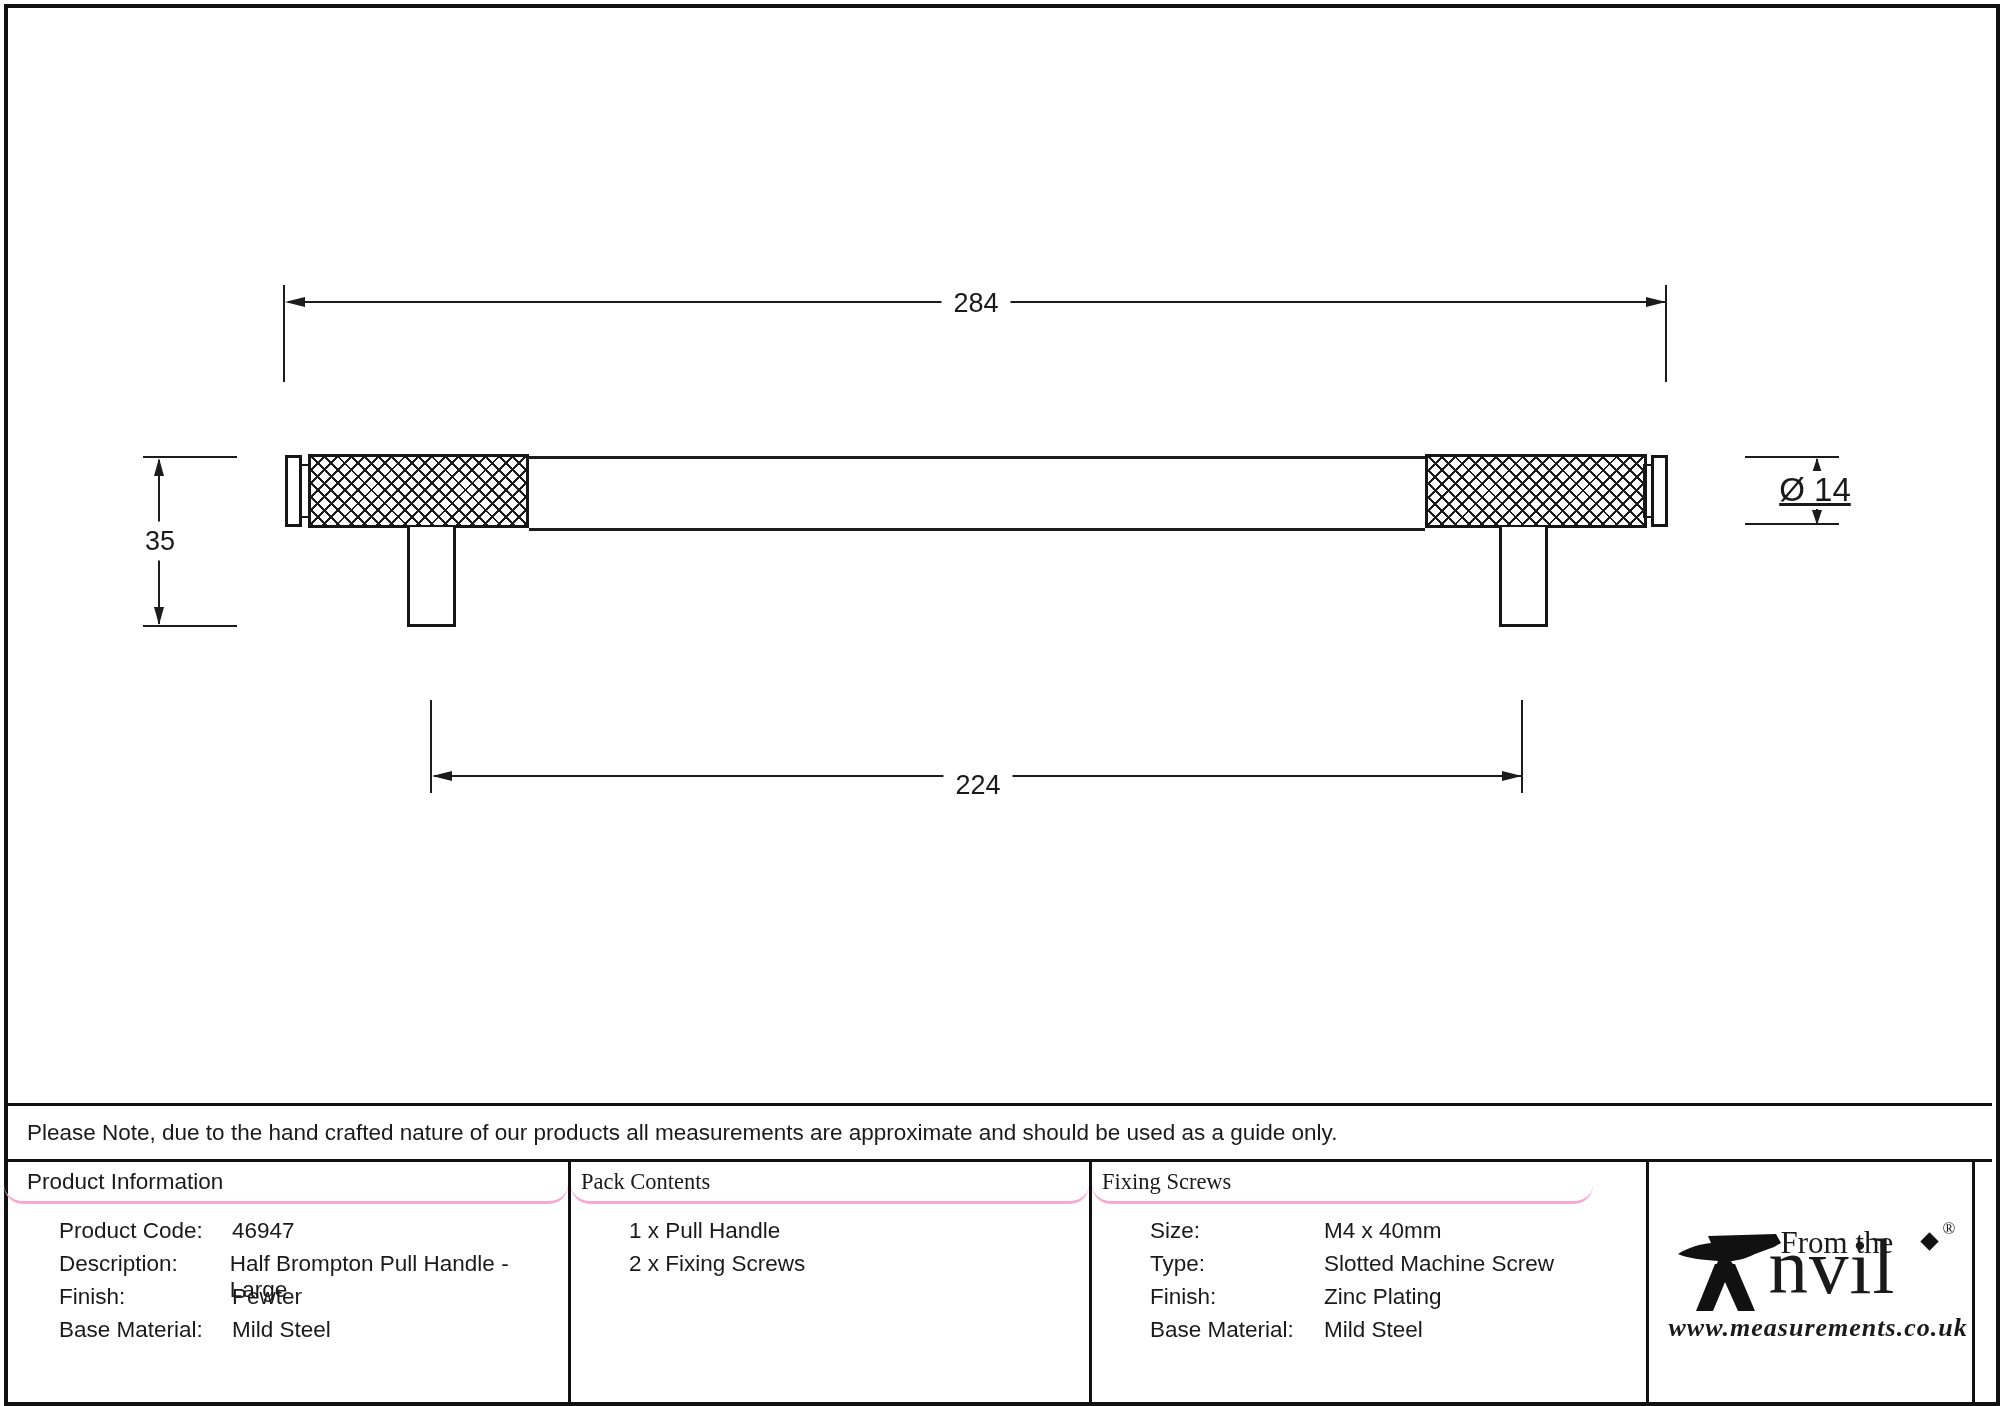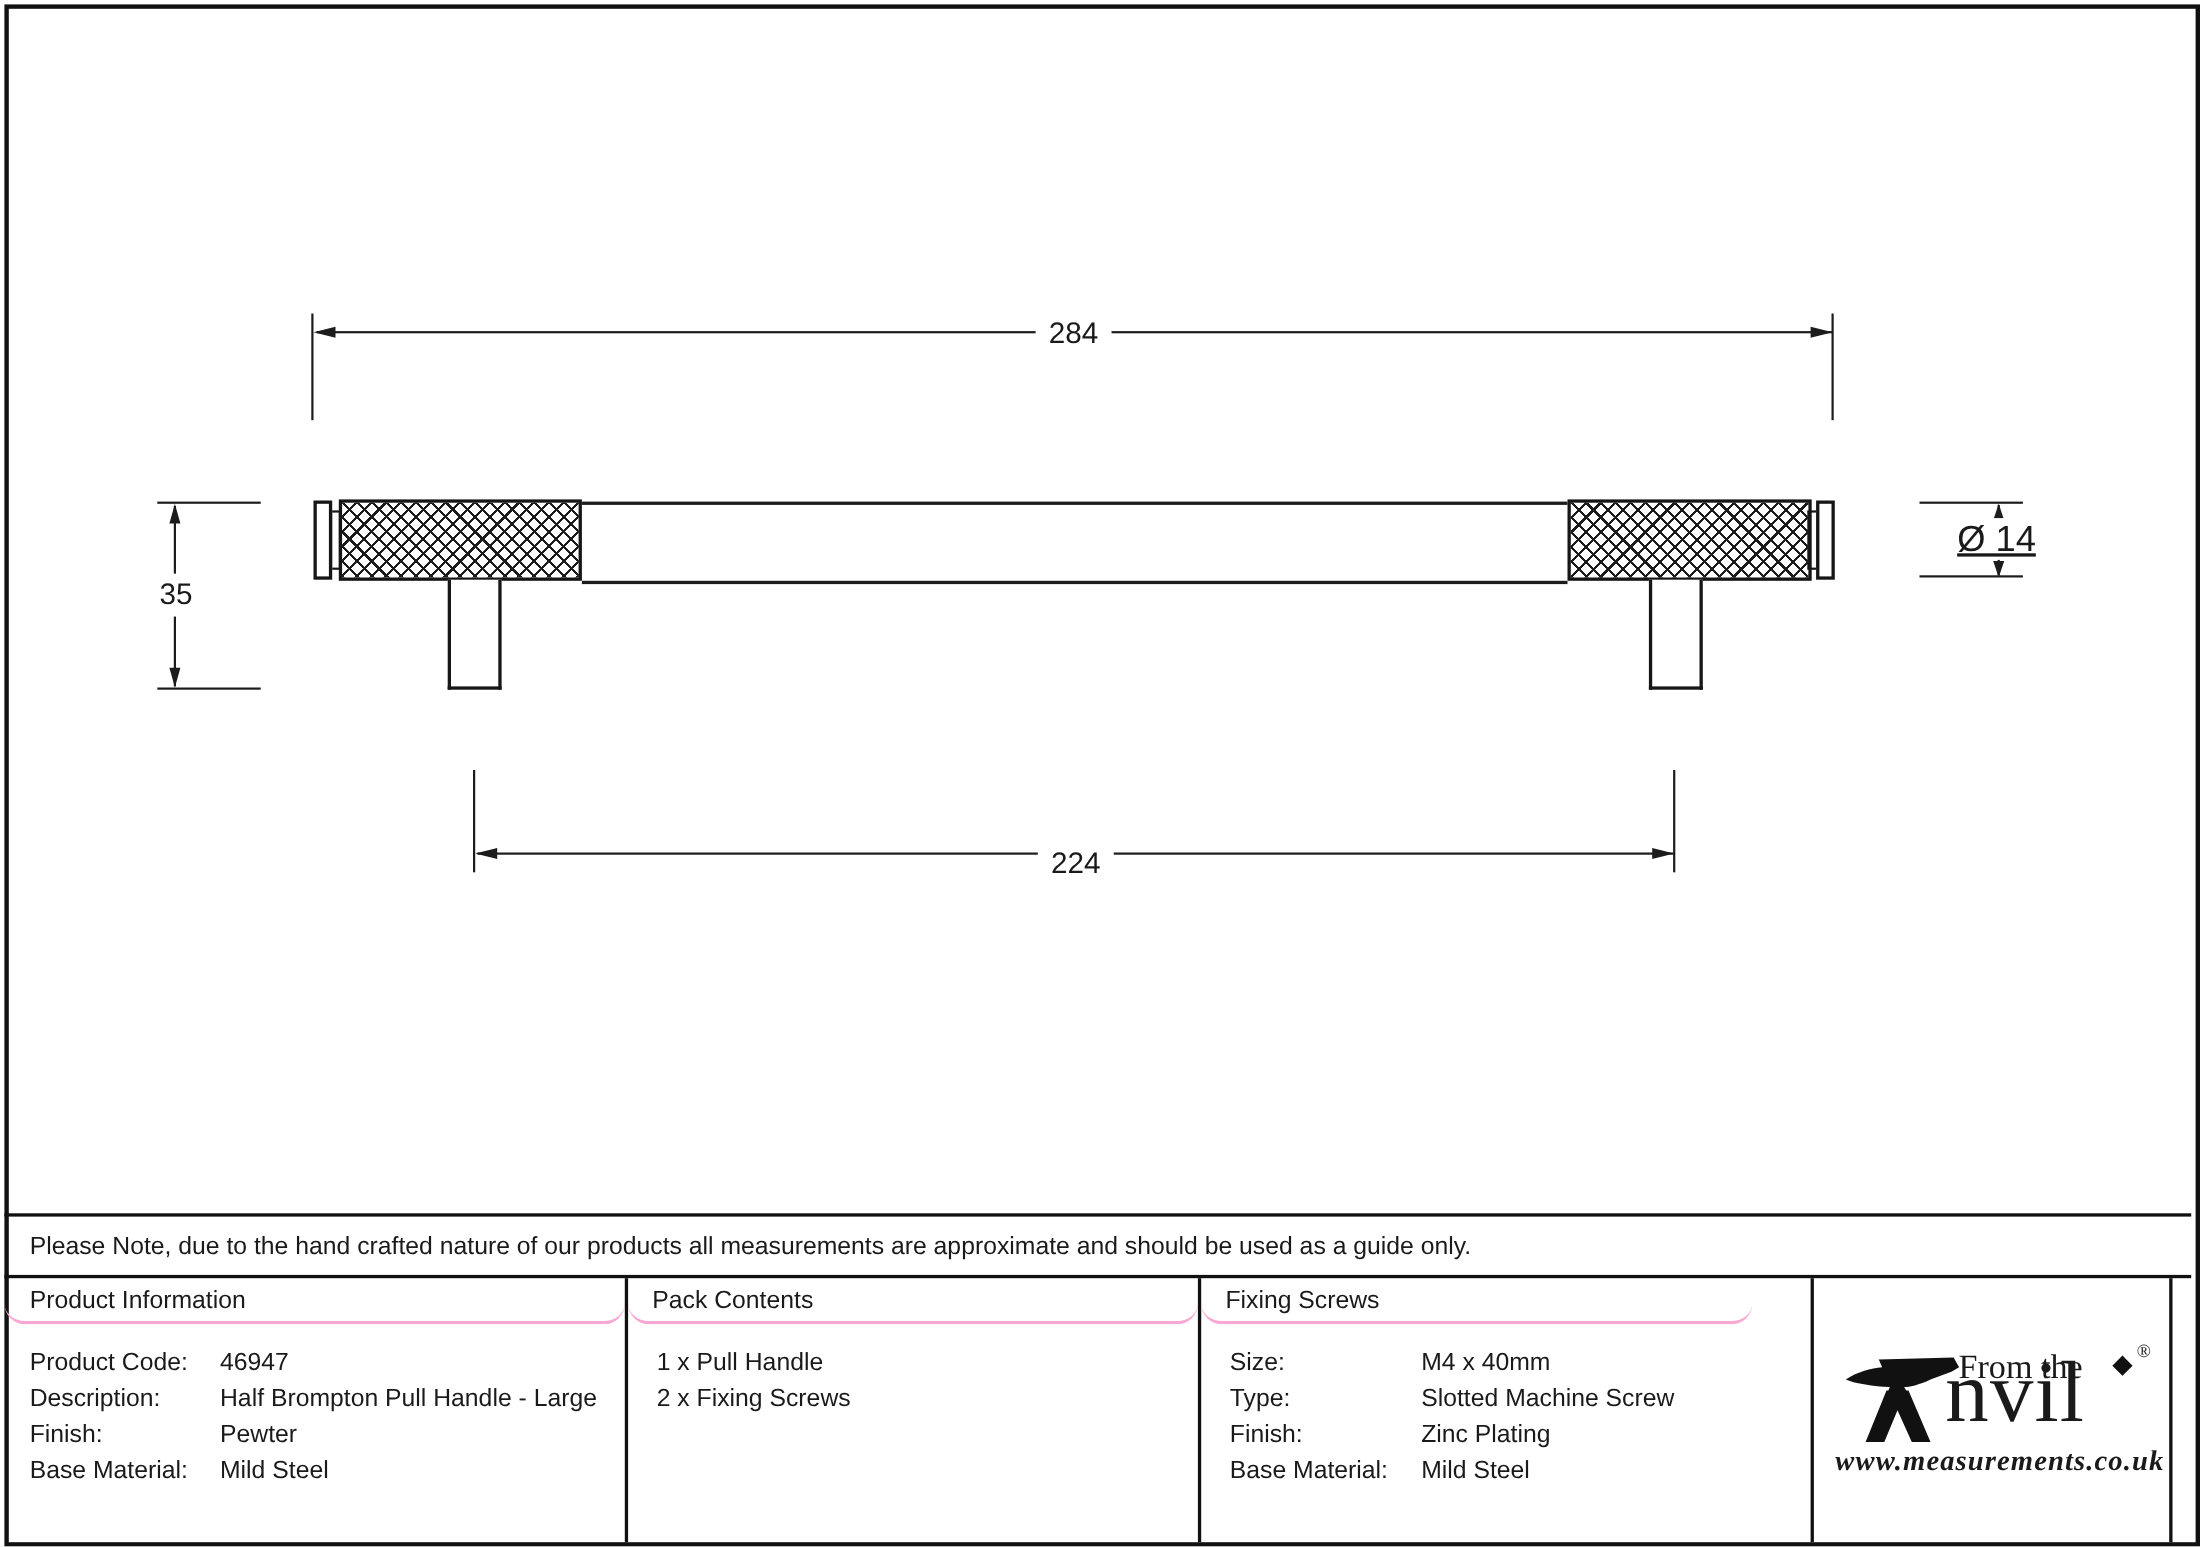--- a/index.html
+++ b/index.html
@@ -35,23 +35,23 @@
   
   .note-row{left:4px;top:1103px;width:1988px;height:59px;border-top:3px solid #111;border-bottom:3px solid #111;box-sizing:border-box;
             display:flex;align-items:center;font-size:22.5px;padding-left:23px;}
   .tcol{top:1162px;height:240px;box-sizing:border-box;}
   .col1{left:4px;width:564px;}
   .col2{left:568px;width:521px;border-left:3px solid #111;}
   .col3{left:1089px;width:504px;border-left:3px solid #111;}
   .col4{left:1646px;width:329px;border-left:3px solid #111;border-right:3px solid #111;}
   .thead{height:42px;border-bottom:3px solid #f9a8d4;box-sizing:border-box;display:flex;align-items:center;font-size:22.5px;border-radius:19px;}
   .col1 .thead{padding-left:23px;}
-  .col2 .thead,.col3 .thead{padding-left:22px;}
+  .col2 .thead,.col3 .thead{padding-left:10px;font-family:Liberation Serif, serif;}
   .tbody{padding-top:14px;font-size:22.5px;}
-  .trow{height:33px;display:flex;align-items:flex-end;}
+  .trow{height:33px;display:flex;align-items:flex-start;margin-left:32px;}
   .lab1{width:173px;margin-left:23px;}
   .lab3{width:174px;margin-left:26px;}
   .item2{margin-left:26px;}
   
   .logo-wrap{left:1646px;top:1162px;width:329px;height:240px;display:flex;align-items:center;justify-content:center;}
   .logo{position:relative;width:260px;height:115px;}
   .logo-tagline{position:absolute;left:100px;top:0px;font-family:"Liberation Serif",serif;font-size:31px;}
   .logo-diamond{position:absolute;left:242px;top:10px;width:13px;height:13px;background:#111;transform:rotate(45deg);}
   .logo-reg{position:absolute;left:262px;top:-6px;font-family:"Liberation Serif",serif;font-size:17px;}
   .logo-name{position:absolute;left:88px;top:2px;font-family:"Liberation Serif",serif;font-size:79px;line-height:79px;letter-spacing:1px;}

